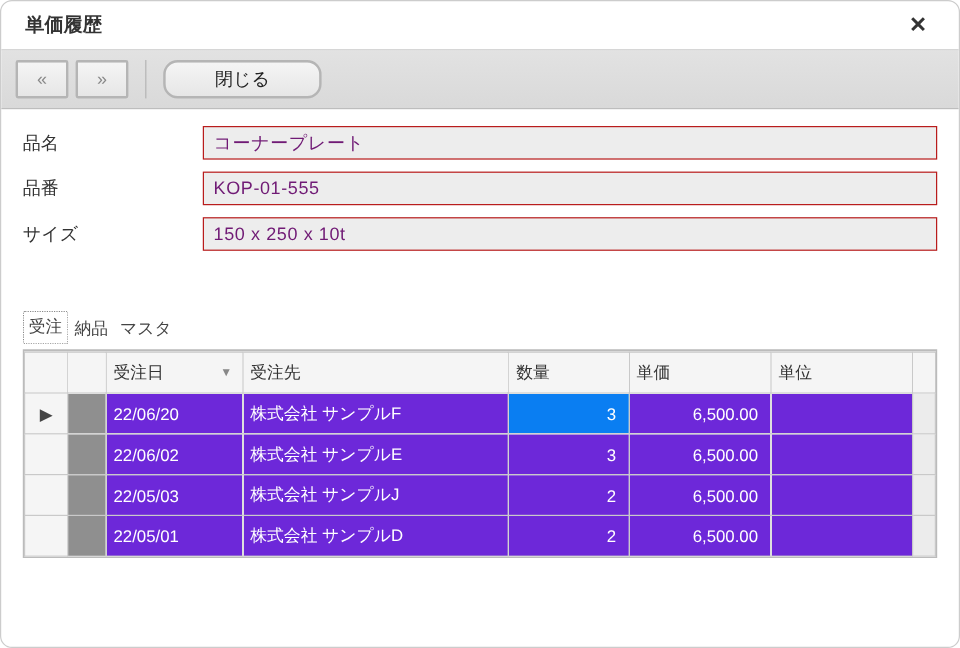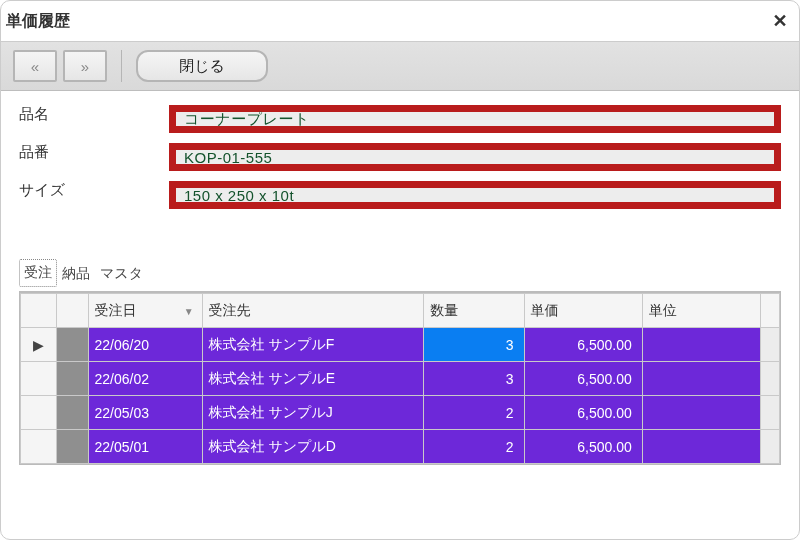--- a/index.html
+++ b/index.html
@@ -17,21 +17,21 @@
     overflow: hidden;
     display: flex;
     flex-direction: column;
     background: #fff;
   }
   .titlebar {
     height: 40px;
     display: flex;
     align-items: center;
     justify-content: space-between;
-    padding: 0 5px;
+    padding: 0 20px;
     font-size: 16px;
     font-weight: bold;
   }
   .close-x {
     font-size: 18px;
     cursor: pointer;
     width: 28px;
     height: 28px;
     display: flex;
     align-items: center;
@@ -64,36 +64,37 @@
     width: 1px;
     height: 32px;
     background: #b5b5b5;
     margin: 0 8px;
   }
   .form-area {
     padding: 14px 18px 0 18px;
   }
   .form-row {
     display: flex;
+    align-items: center;
     margin-bottom: 10px;
   }
   .form-label {
     width: 150px;
     font-size: 15px;
   }
   .form-field {
     flex: 1;
     height: 28px;
-    border: 7px solid #b91c1c;
+    border: 1px solid #b91c1c;
     background: #ededed;
     padding: 0 8px;
     display: flex;
     align-items: center;
     font-size: 15px;
-    color: #14532d;
+    color: #701a75;
     letter-spacing: 0.5px;
   }
   .tabs-row {
     display: flex;
     align-items: flex-end;
     gap: 0;
     padding: 40px 18px 0 18px;
   }
   .tab {
     padding: 4px 4px;

